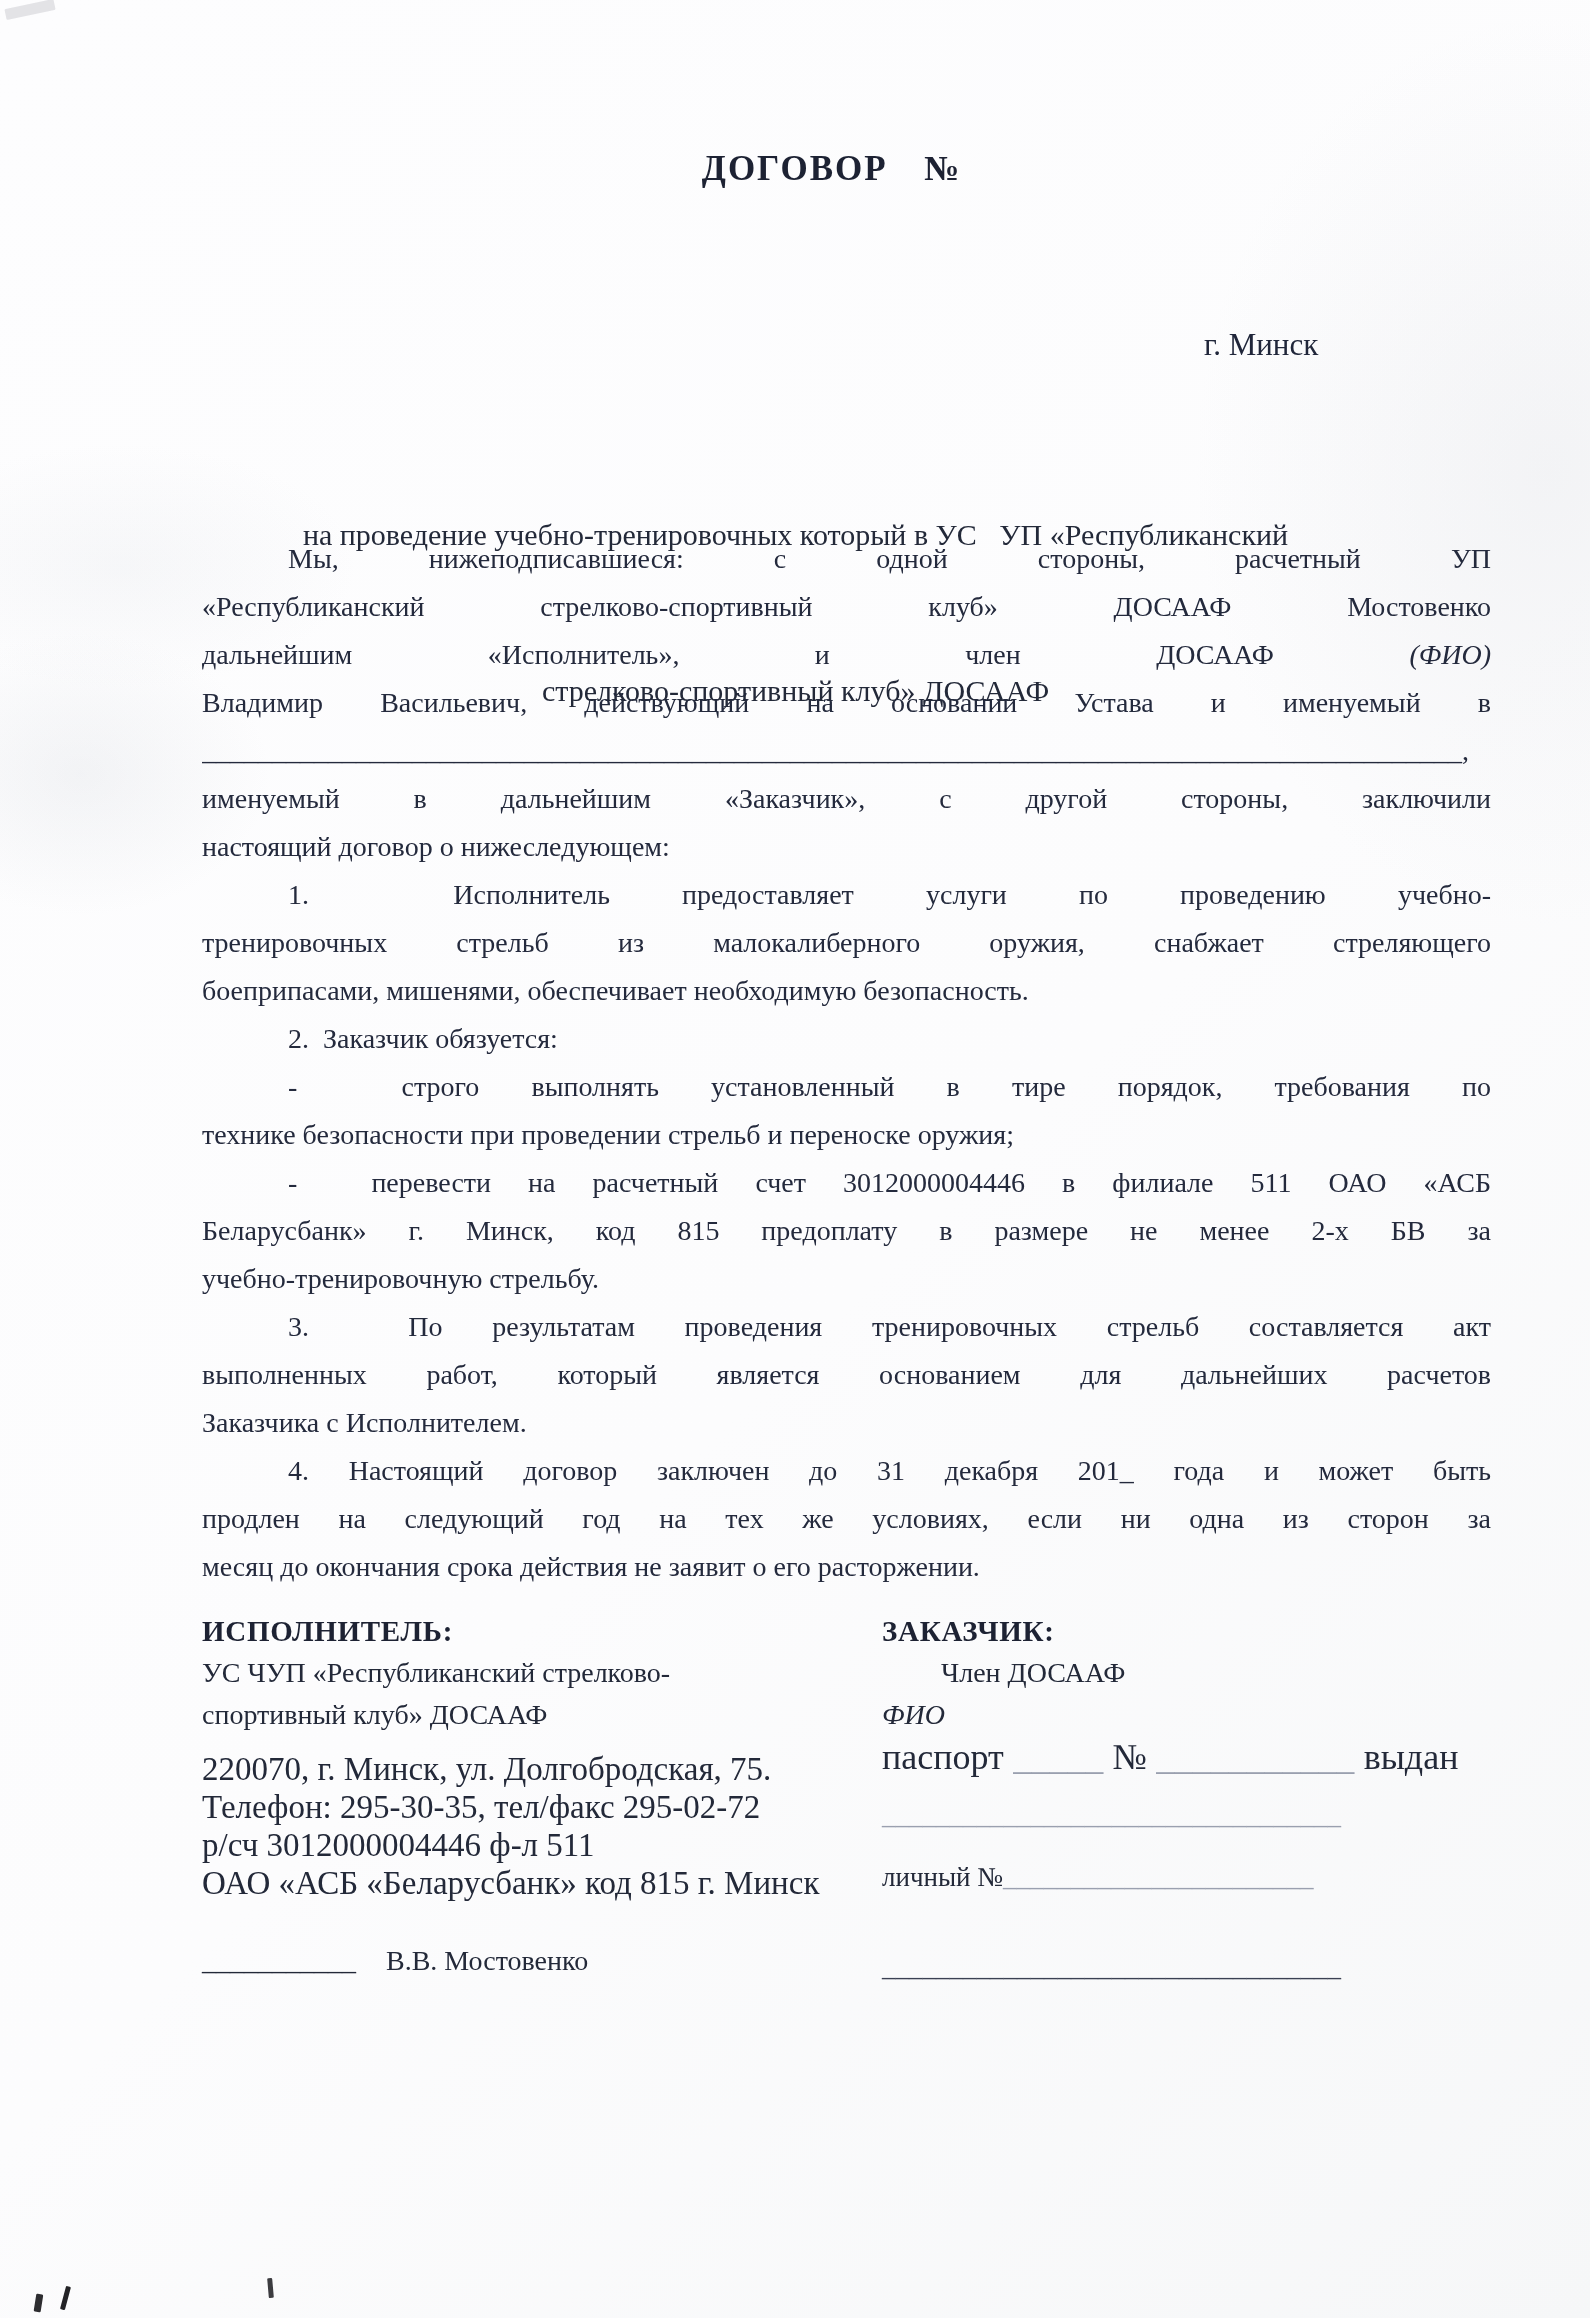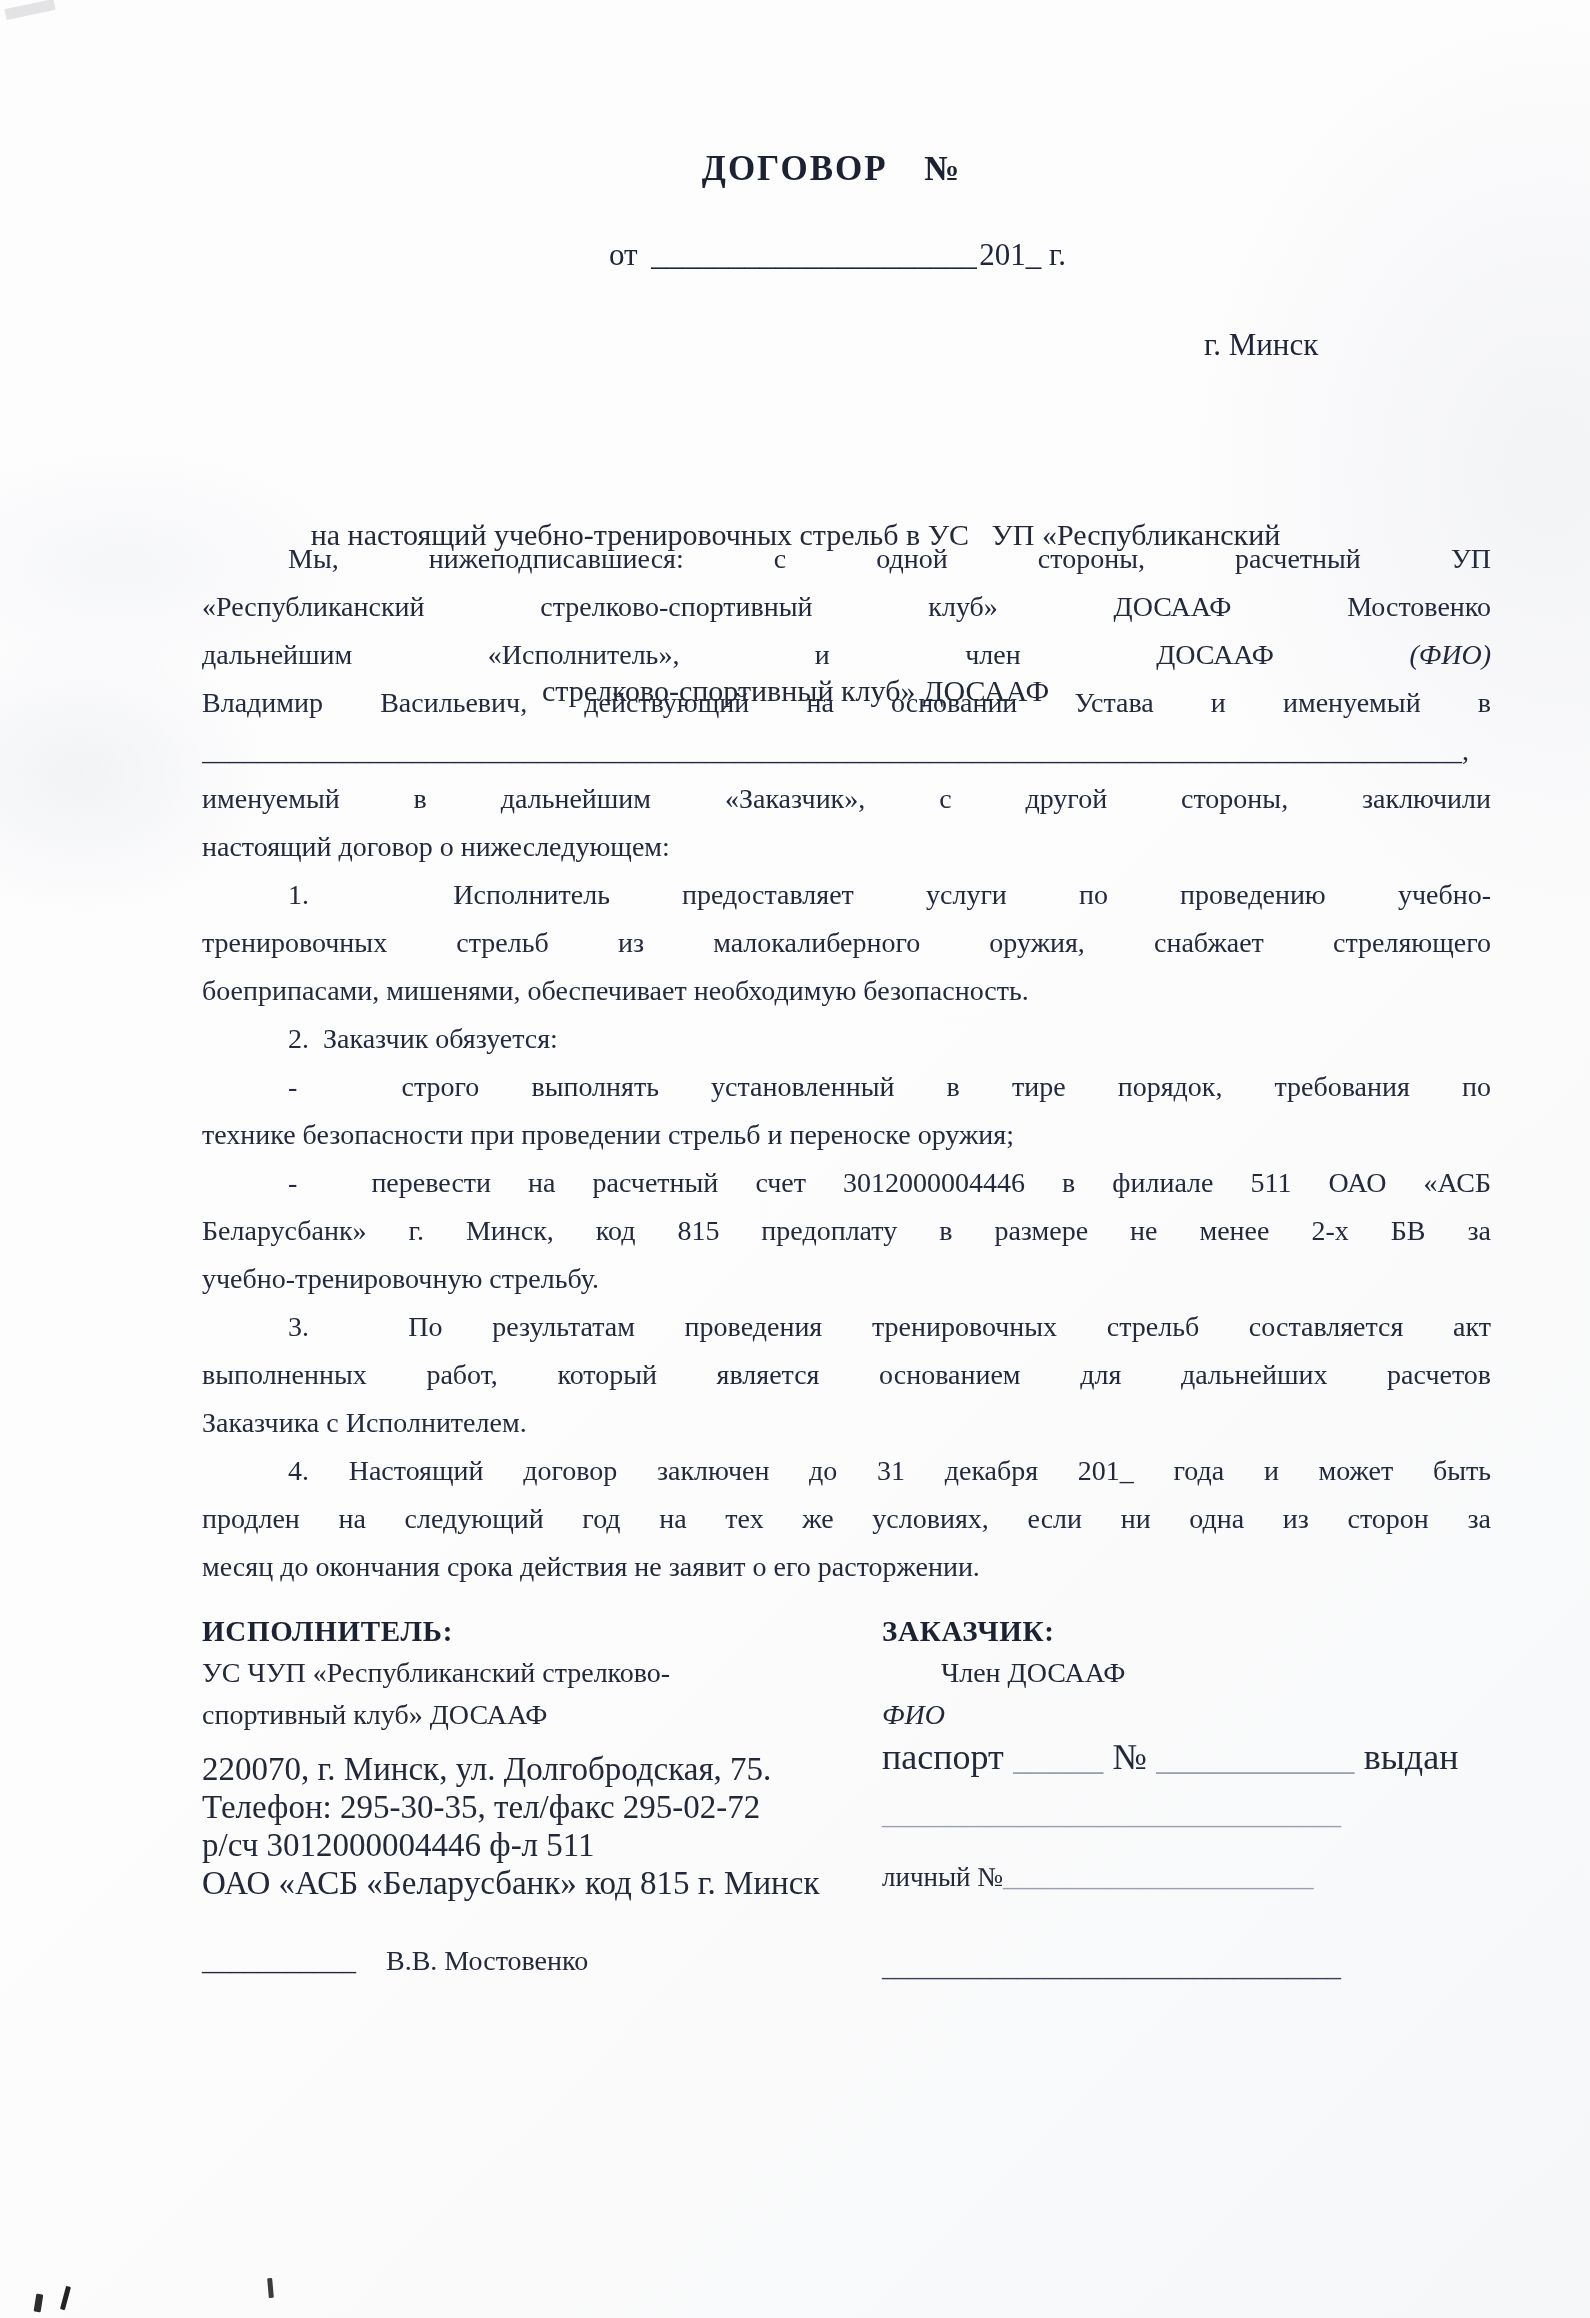--- a/index.html
+++ b/index.html
@@ -63,26 +63,25 @@
   .art3{left:268px;top:2278px;width:5.4px;height:20px;background:#3c3c40;transform:rotate(-5deg);}
   .art4{left:5.4px;top:4px;width:50px;height:10.8px;background:#d9dadd;transform:rotate(-12deg);opacity:.75;}
 </style>
 </head>
 <body>
 
 <div class="page">
 
   <div class="title">ДОГОВОР №</div>
 
-  <div class="date-line"><span class="pre">от</span><span class="blank">_____________________</span><span class="suf">201_ г.</span></div>
 
   <div class="city">г. Минск</div>
 
   <div class="subject">
-    <div>на настоящий учебно-тренировочных стрельб в УС   УП «Республиканский</div>
+    <div>на проведение учебно-тренировочных который в УС   УП «Республиканский</div>
     <div>стрелково-спортивный клуб» ДОСААФ</div>
   </div>
 
   <div class="body-block">
     <div class="line indent">Мы, нижеподписавшиеся: с одной стороны, расчетный УП</div>
     <div class="line">«Республиканский стрелково-спортивный клуб» ДОСААФ Мостовенко</div>
     <div class="line"><span>дальнейшим «Исполнитель», и член ДОСААФ</span> <span class="fio">(ФИО)</span></div>
     <div class="line">Владимир Васильевич, действующий на основании Устава и именуемый в</div>
     <div class="blankline">__________________________________________________________________________________________,</div>
     <div class="line">именуемый в дальнейшим «Заказчик», с другой стороны, заключили</div>

